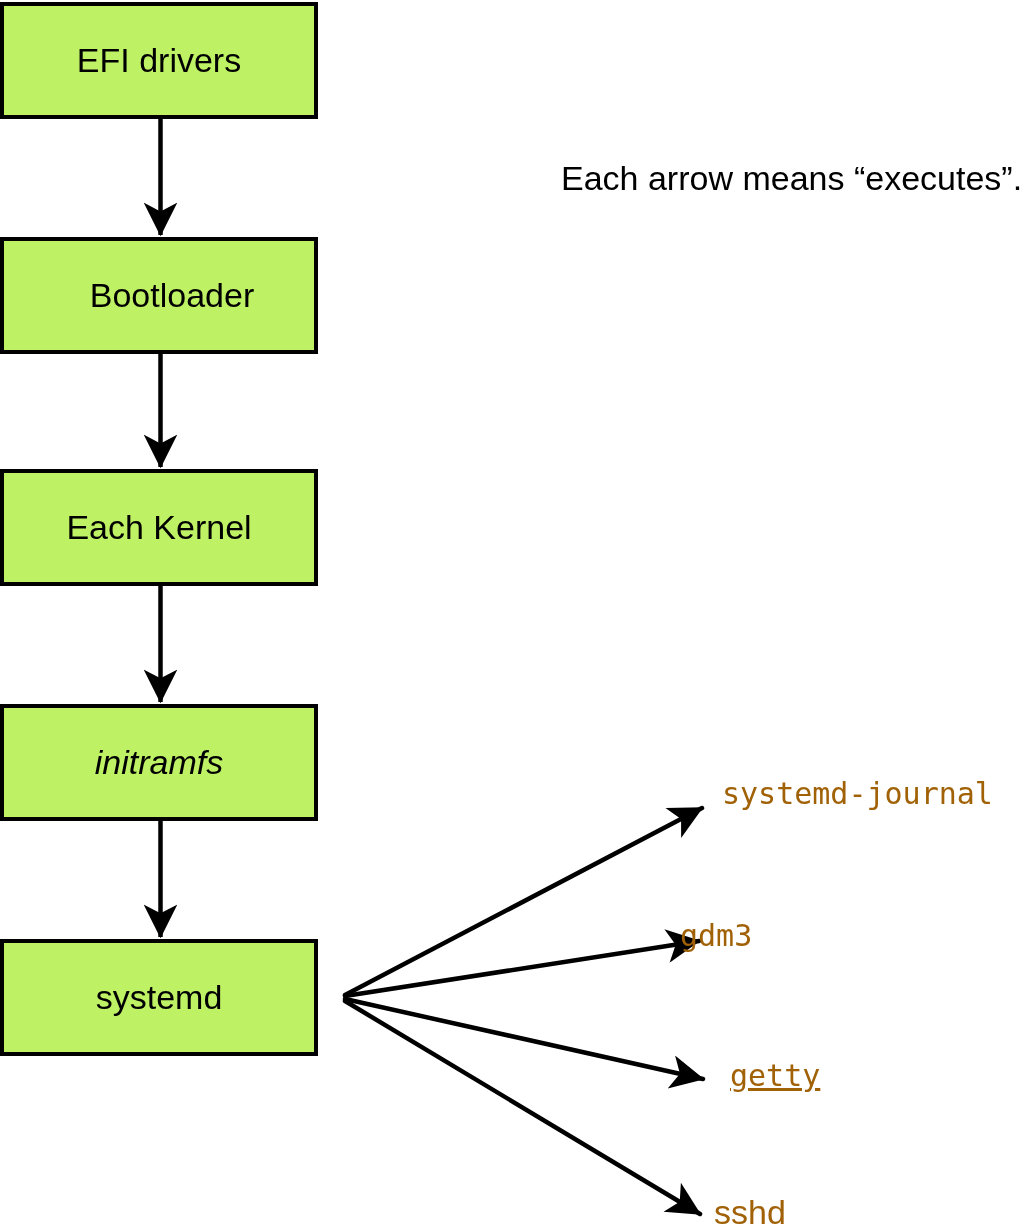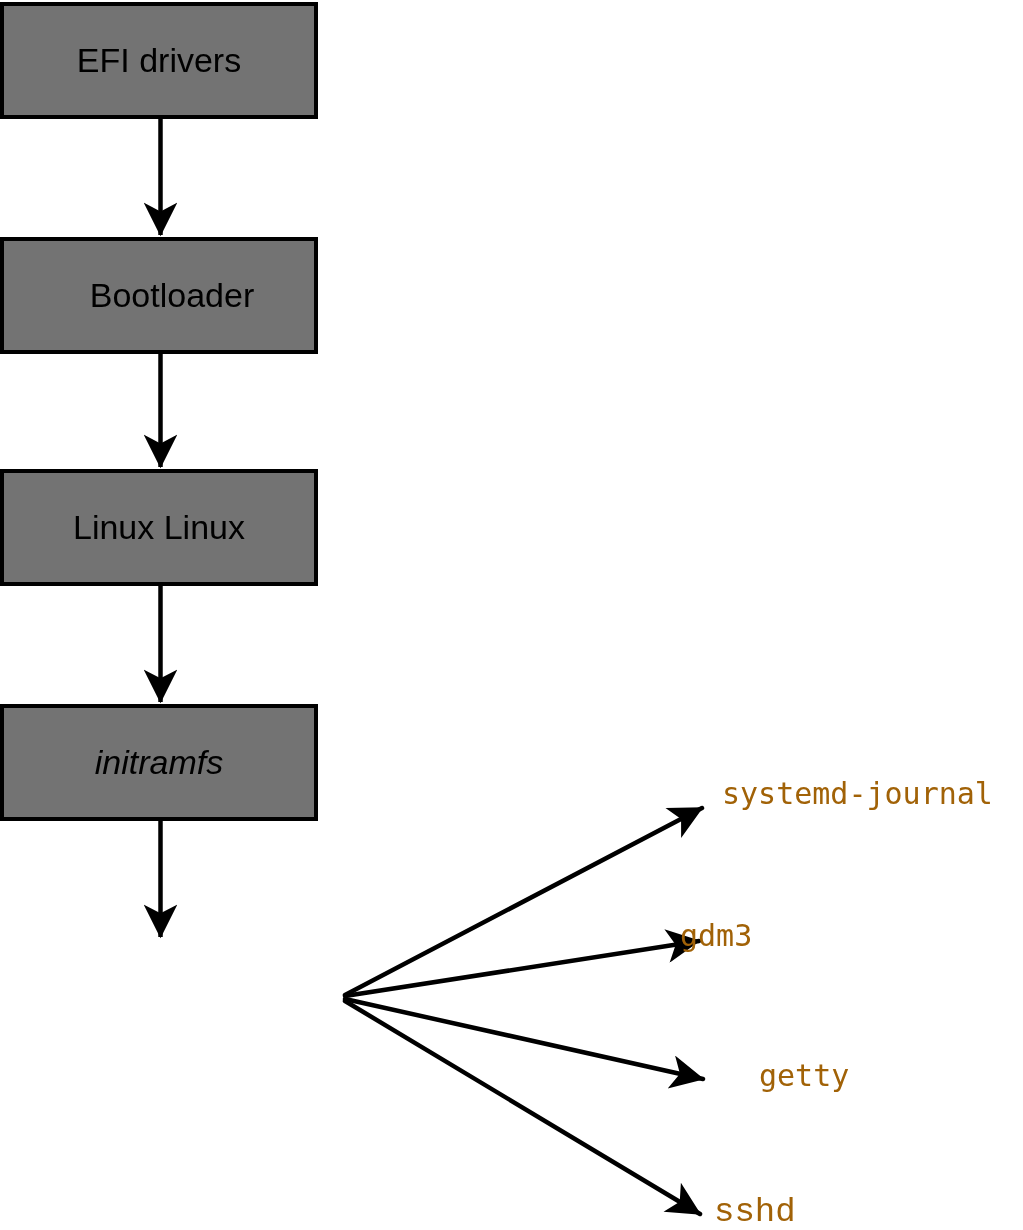--- a/index.html
+++ b/index.html
@@ -20,21 +20,21 @@
     left: 0; top: 0;
     width: 1023px;
     height: 1230px;
   }
   .flow-box {
     position: absolute;
     left: 0;
     width: 318px;
     height: 117px;
     border: 4px solid #000000;
-    background: #737373;
+    background: #bef264;
     box-sizing: border-box;
     display: flex;
     align-items: center;
     justify-content: center;
     font-size: 34px;
     color: #000000;
     z-index: 2;
   }
   .box-efi        { top: 2px; }
   .box-bootloader { top: 237px; padding-left: 26px; }
@@ -55,26 +55,26 @@
     position: absolute;
     color: #a16207;
     white-space: nowrap;
     line-height: 1;
   }
   .leaf-mono {
     font-family: "DejaVu Sans Mono", monospace;
     font-size: 30px;
   }
   .leaf-sans {
-    font-family: Liberation Mono, monospace;
+    font-family: Liberation Sans, sans-serif;
     font-size: 34px;
   }
   .leaf-journal { left: 722px; top: 779px; }
   .leaf-gdm3    { left: 680px; top: 921px; }
-  .leaf-getty   { left: 759px; top: 1061px; }
+  .leaf-getty   { left: 730px; top: 1061px; text-decoration: underline; }
   .leaf-sshd    { left: 714px; top: 1195px; }
 </style>
 </head>
 <body>
 
 <div class="stage">
 
   <svg class="arrows-layer" width="1023" height="1230" viewBox="0 0 1023 1230" xmlns="http://www.w3.org/2000/svg">
     <defs>
       <marker id="arrowhead" viewBox="0 0 10 10" refX="9.6" refY="5" markerWidth="8.5" markerHeight="7.5" orient="auto">
@@ -93,25 +93,29 @@
     <line x1="345" y1="1001" x2="700" y2="1214" stroke="#000000" stroke-width="4.5" stroke-linecap="round" marker-end="url(#arrowhead)"></line>
   </svg>
 
   <div class="flow-box box-efi">
     <span>EFI drivers</span>
   </div>
   <div class="flow-box box-bootloader">
     <span>Bootloader</span>
   </div>
   <div class="flow-box box-kernel">
-    <span>Linux Linux</span>
+    <span>Each Kernel</span>
   </div>
   <div class="flow-box box-initramfs">
     <span>initramfs</span>
   </div>
+  <div class="flow-box box-systemd">
+    <span>systemd</span>
+  </div>
 
+  <div class="caption">Each arrow means “executes”.</div>
 
   <div class="leaf-label leaf-mono leaf-journal">systemd-journal</div>
   <div class="leaf-label leaf-mono leaf-gdm3">gdm3</div>
   <div class="leaf-label leaf-mono leaf-getty">getty</div>
   <div class="leaf-label leaf-sans leaf-sshd">sshd</div>
 
 </div>
 
 </body></html>

